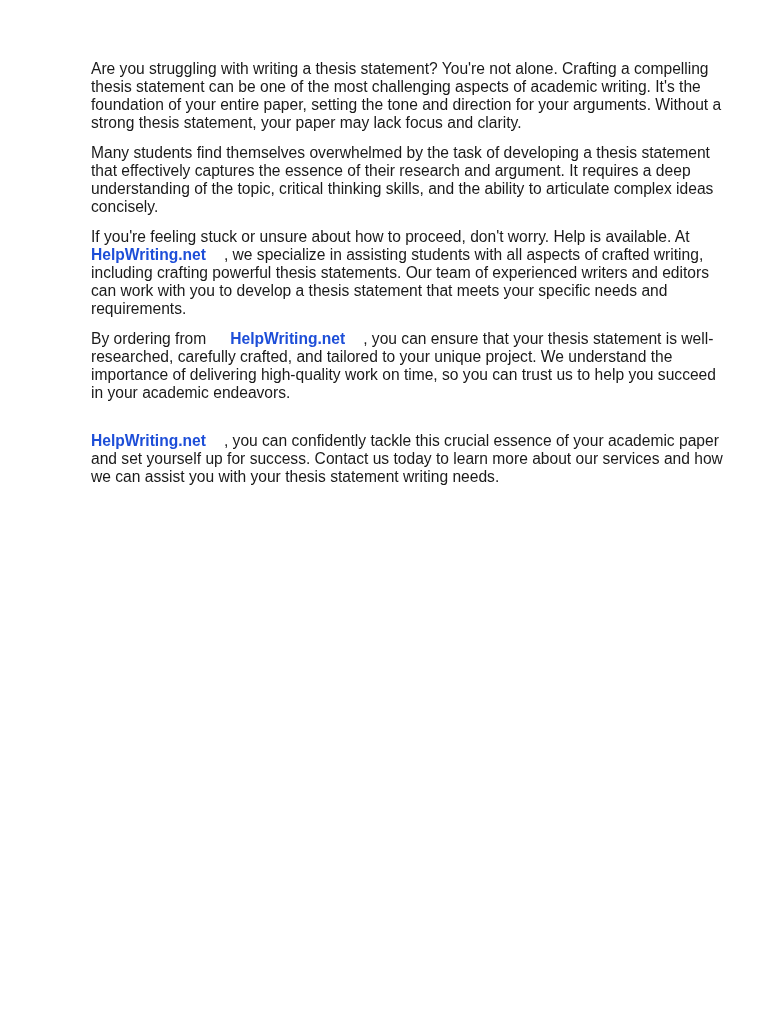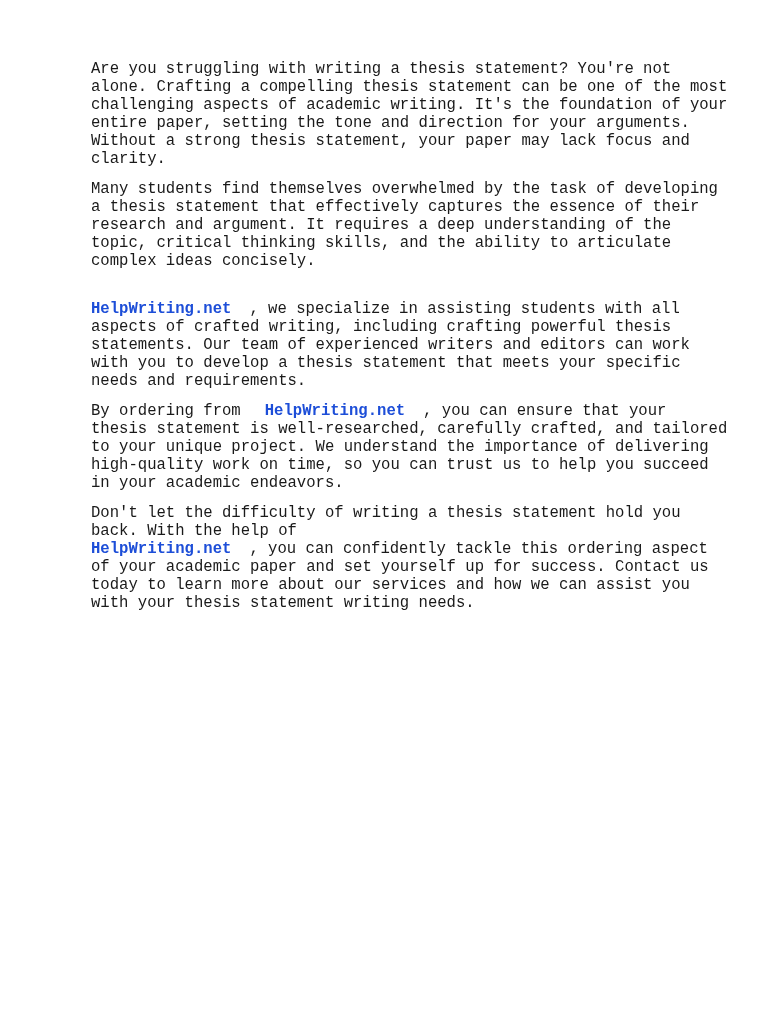--- a/index.html
+++ b/index.html
@@ -11,21 +11,21 @@
       width: 768px;
       height: 1024px;
       position: relative;
       overflow: hidden;
     }
     .page {
       position: absolute;
       left: 91px;
       top: 60px;
       width: 640px;
-      font-family: Liberation Mono, monospace;
+      font-family: Liberation Sans, sans-serif;
       font-size: 15.6px;
       line-height: 18px;
       color: #1a1a1a;
     }
     .para {
       margin: 0 0 12px 0;
     }
     .link {
       color: #1d4ed8;
       font-weight: bold;
@@ -47,26 +47,26 @@
 
   <p class="para">
     <span>Are you struggling with writing a thesis statement? You're not alone. Crafting a compelling thesis statement can be one of the most challenging aspects of academic writing. It's the foundation of your entire paper, setting the tone and direction for your arguments. Without a strong thesis statement, your paper may lack focus and clarity.</span>
   </p>
 
   <p class="para">
     <span>Many students find themselves overwhelmed by the task of developing a thesis statement that effectively captures the essence of their research and argument. It requires a deep understanding of the topic, critical thinking skills, and the ability to articulate complex ideas concisely.</span>
   </p>
 
   <p class="para">
-    <br>
+    <span>If you're feeling stuck or unsure about how to proceed, don't worry. Help is available. At</span><br>
     <a class="link" href="#">HelpWriting.net</a><span class="gap-after-link"></span><span>, we specialize in assisting students with all aspects of crafted writing, including crafting powerful thesis statements. Our team of experienced writers and editors can work with you to develop a thesis statement that meets your specific needs and requirements.</span>
   </p>
 
   <p class="para">
     <span>By ordering from</span><span class="gap-before-link"></span><a class="link" href="#">HelpWriting.net</a><span class="gap-after-link"></span><span>, you can ensure that your thesis statement is well-researched, carefully crafted, and tailored to your unique project. We understand the importance of delivering high-quality work on time, so you can trust us to help you succeed in your academic endeavors.</span>
   </p>
 
   <p class="para">
-    <span>Don't let the difficulty of writing a thesis statement hold you back. With the help of</span><br>
-    <a class="link" href="#">HelpWriting.net</a><span class="gap-after-link"></span><span>, you can confidently tackle this ordering aspect of your academic paper and set yourself up for success. Contact us today to learn more about our services and how we can assist you with your thesis statement writing needs.</span>
+    <br>
+    <a class="link" href="#">HelpWriting.net</a><span class="gap-after-link"></span><span>, you can confidently tackle this crucial essence of your academic paper and set yourself up for success. Contact us today to learn more about our services and how we can assist you with your thesis statement writing needs.</span>
   </p>
 
 </div>
 
 </body></html>

